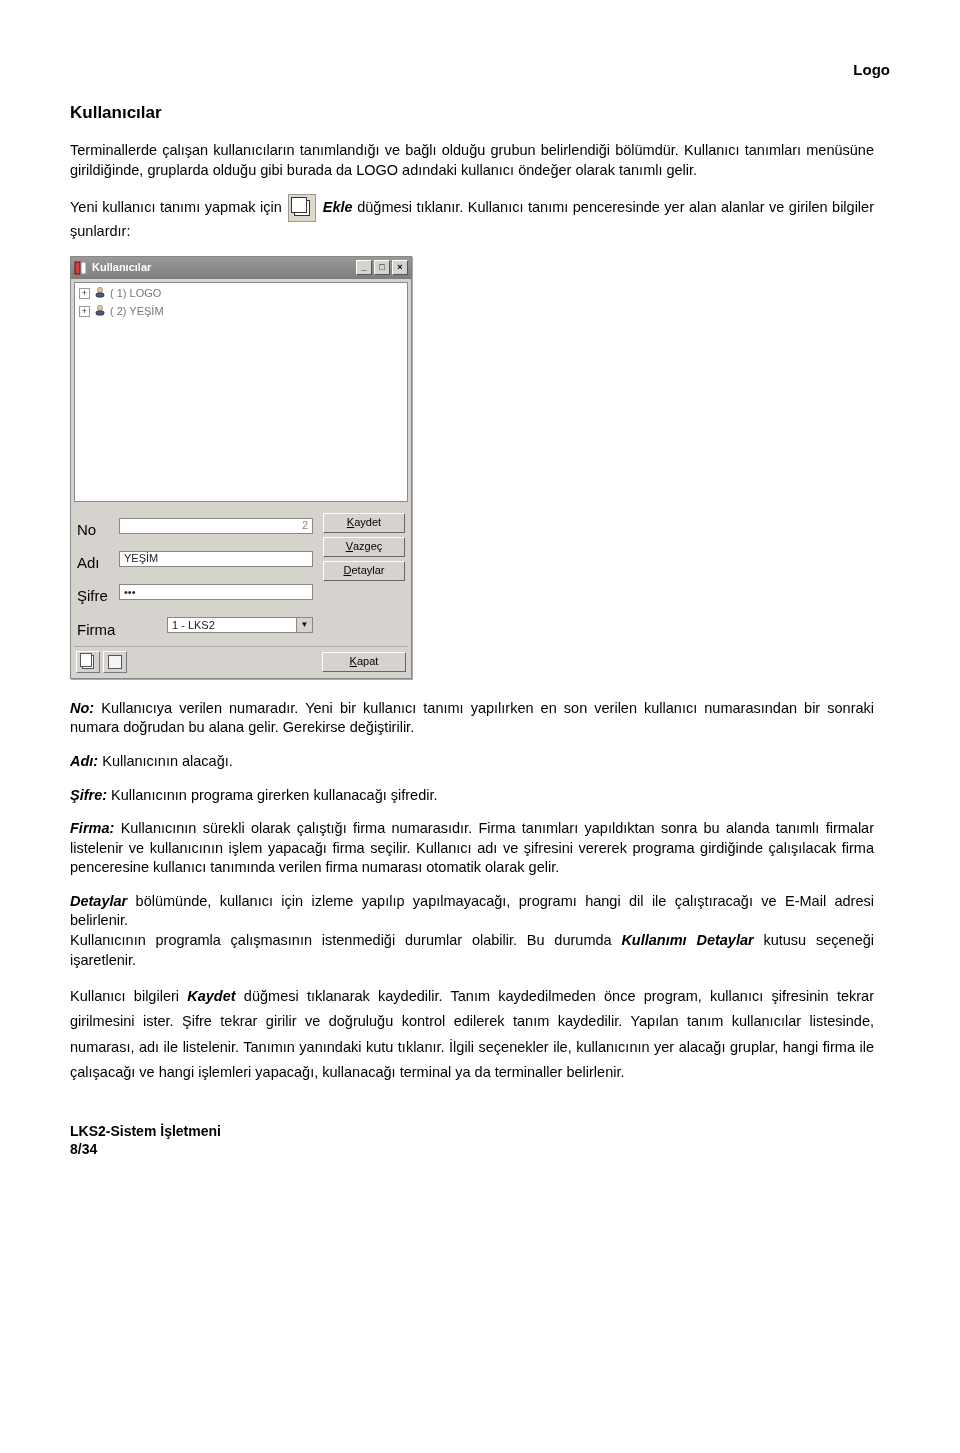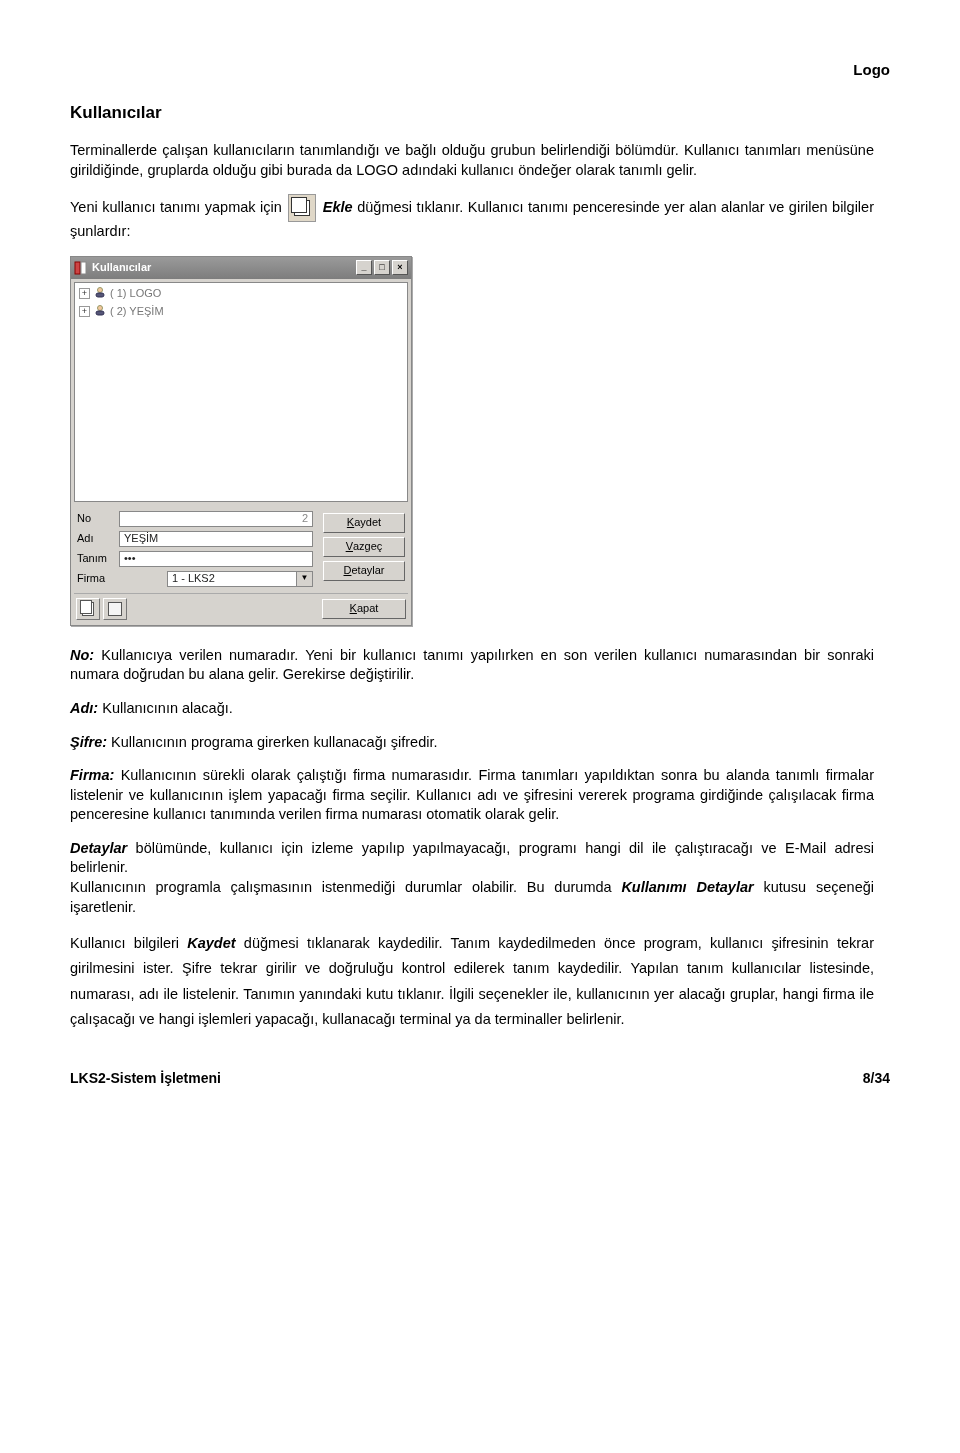--- a/index.html
+++ b/index.html
@@ -131,21 +131,21 @@
     gap: 10px;
   }
   .form-left {
     flex: 1;
     display: grid;
     grid-template-columns: 36px 1fr;
     row-gap: 4px;
     column-gap: 6px;
     align-items: center;
   }
-  .form-left label { font-size: 11px; color: #000; }
+  .form-left label { font-size: 15px; color: #000; margin-top: 9px; }
   .field {
     background: #fff;
     border: 1px solid #888;
     height: 16px;
     padding: 0 4px;
     font-size: 11px;
     display: flex;
     align-items: center;
     color: #222;
     box-sizing: border-box;
@@ -227,20 +227,21 @@
   .close-btn {
     margin-left: auto;
     width: 82px;
   }
   .footer {
     margin-top: 36px;
     display: flex;
     justify-content: space-between;
     font-weight: bold;
     font-size: 14px;
+    flex-direction: column;
   }
   .justify { text-align: justify; }
   .spaced { line-height: 1.75; }
 </style>
 </head>
 <body>
 
 <div class="header-logo">Logo</div>
 
 <h1>Kullanıcılar</h1>
@@ -296,21 +297,21 @@
   </div>
 
   <div class="form-area">
     <div class="form-left">
       <label>No</label>
       <div class="field ro">2</div>
 
       <label>Adı</label>
       <div class="field">YEŞİM</div>
 
-      <label>Tanım</label>
+      <label>Şifre</label>
       <div class="field">•••</div>
 
       <label>Firma</label>
       <div class="combo">
         <div class="field">1 - LKS2</div>
         <div class="drop">▼</div>
       </div>
     </div>
     <div class="form-right">
       <div class="btn3d">

